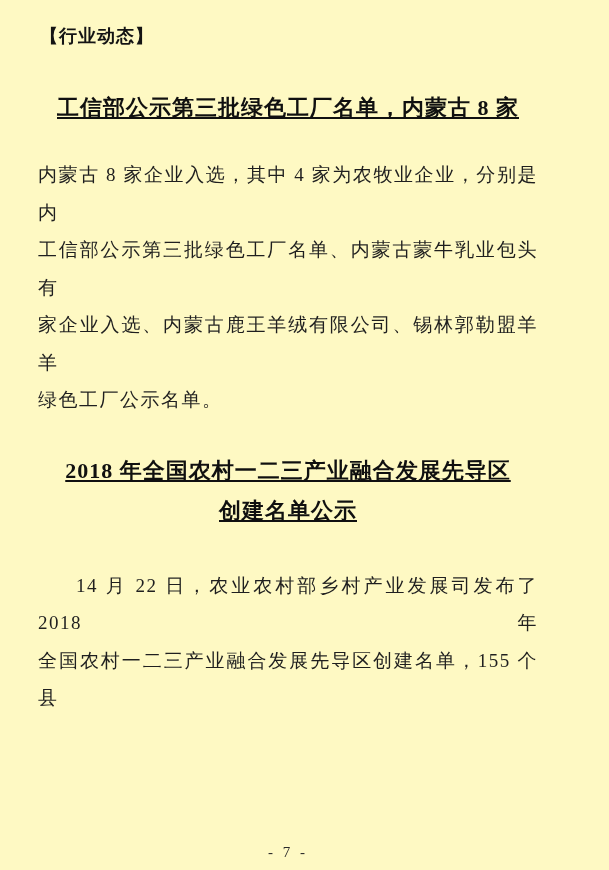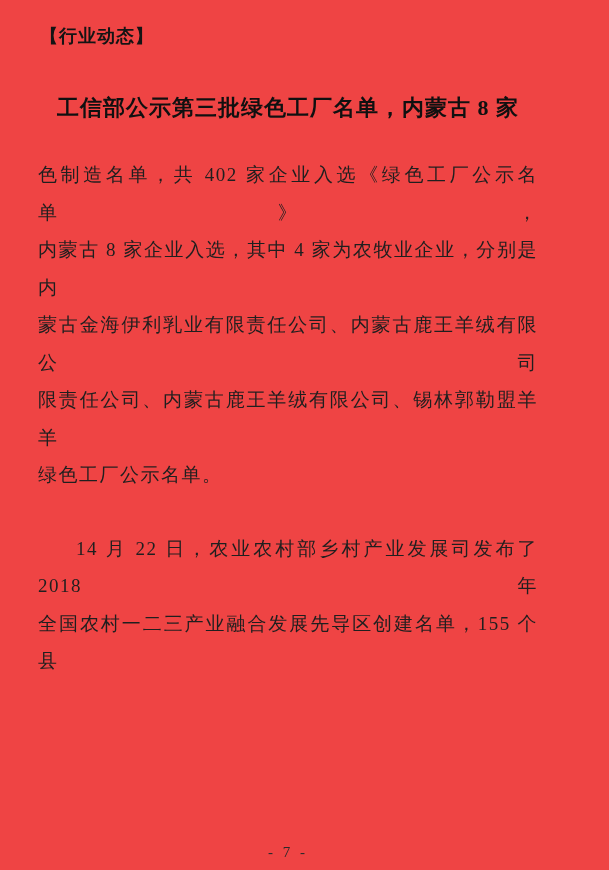--- a/index.html
+++ b/index.html
@@ -4,21 +4,21 @@
 <style>
   html, body {
     margin: 0;
     padding: 0;
     background: #ffffff;
   }
   .page {
     position: relative;
     width: 609px;
     height: 870px;
-    background: #ef4444;
+    background: #fef9c3;
     color: #1f1f1f;
     overflow: hidden;
   }
   .section-tag {
     margin: 24px 0 0 40px;
     font-family: "Liberation Sans", sans-serif;
     font-weight: 600;
     font-size: 18px;
     line-height: 24px;
     letter-spacing: 1px;
@@ -32,20 +32,21 @@
     margin: 40px 0 0 0;
     font-family: "Liberation Serif", serif;
     font-weight: 700;
     font-size: 22px;
     line-height: 40px;
     color: #101010;
   }
   .article-title .line {
     text-align: center;
     letter-spacing: 1px;
+    text-decoration: underline;
   }
   .article-body {
     margin-top: 28px;
     font-family: "Liberation Serif", serif;
     font-size: 19px;
     line-height: 37.5px;
     letter-spacing: 1.5px;
     color: #1f1f1f;
   }
   .article-body .line {
@@ -82,29 +83,32 @@
 
 <div class="page">
 
   <div class="section-tag">【行业动态】</div>
 
   <div class="article article-1">
     <div class="article-title">
         <div class="line first">工信部公示第三批绿色工厂名单，内蒙古 8 家</div>
       </div>
     <div class="article-body">
-        <div class="line">色制造名单，共 402 家企业入选《绿色工厂公示名单》，</div>
         <div class="line">内蒙古 8 家企业入选，其中 4 家为农牧业企业，分别是内</div>
-        <div class="line">蒙古金海伊利乳业有限责任公司、内蒙古鹿王羊绒有限公司</div>
-        <div class="line">限责任公司、内蒙古鹿王羊绒有限公司、锡林郭勒盟羊羊</div>
+        <div class="line">工信部公示第三批绿色工厂名单、内蒙古蒙牛乳业包头有</div>
+        <div class="line">家企业入选、内蒙古鹿王羊绒有限公司、锡林郭勒盟羊羊</div>
         <div class="line last">绿色工厂公示名单。</div>
       </div>
   </div>
 
   <div class="article article-2">
+    <div class="article-title">
+        <div class="line first">2018 年全国农村一二三产业融合发展先导区</div>
+        <div class="line last">创建名单公示</div>
+      </div>
     <div class="article-body">
         <div class="line first">14 月 22 日，农业农村部乡村产业发展司发布了 2018 年</div>
         <div class="line">全国农村一二三产业融合发展先导区创建名单，155 个县</div>
       </div>
   </div>
 
   <div class="page-footer">- 7 -</div>
 
 </div>
 

